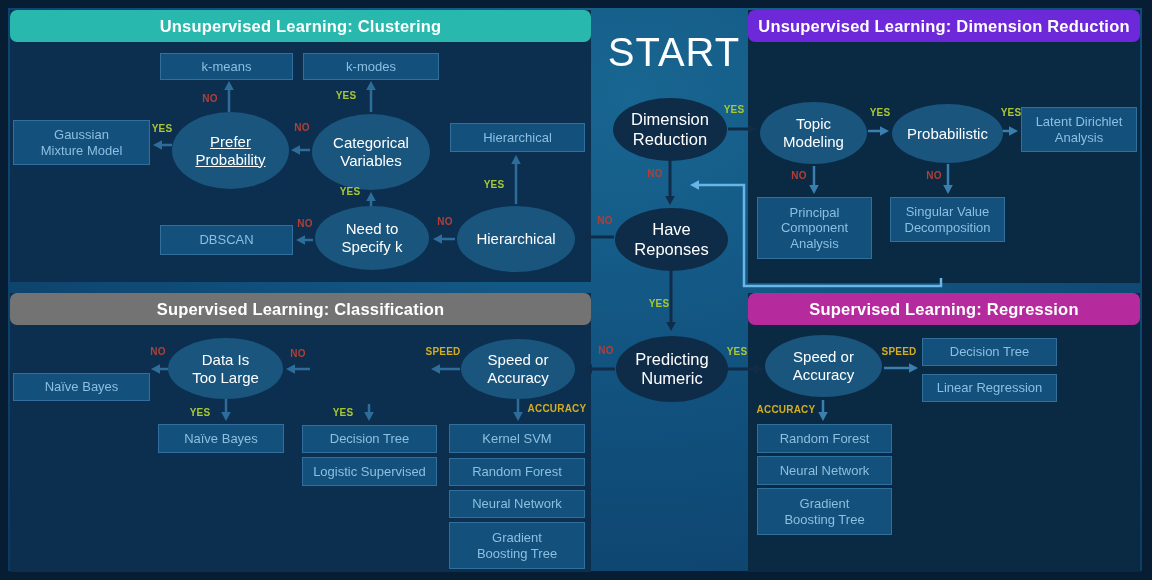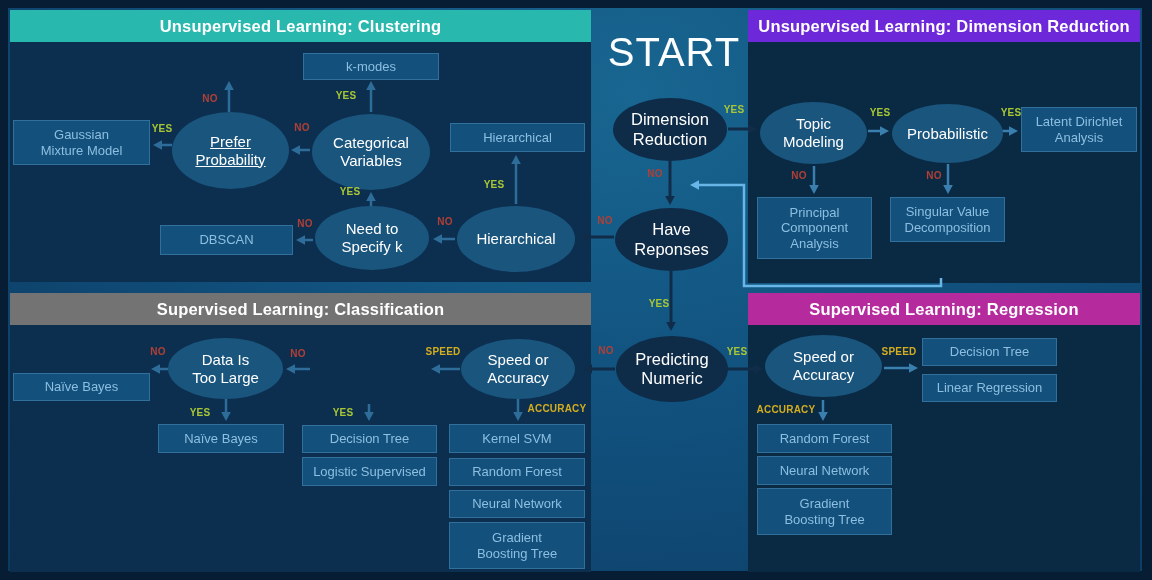--- a/index.html
+++ b/index.html
@@ -11,21 +11,21 @@
   }
   #frame{
     position:absolute;left:8px;top:8px;width:1134px;height:563px;
     background:radial-gradient(ellipse at 55% 15%, var(--canvas-1,#186691) 0%, var(--canvas-2,#11507d) 48%, var(--canvas-3,#0b3a61) 100%);
     z-index:0;
   }
   .section{position:absolute;z-index:1;}
   .section-header{
     position:absolute;left:0;top:0;width:100%;height:32px;
     display:flex;align-items:center;justify-content:center;
-    font-size:16.5px;font-weight:700;letter-spacing:.2px;
+    font-size:16.5px;font-weight:700;letter-spacing:.2px;border-radius:7px;
   }
   #edge-layer{position:absolute;left:0;top:0;z-index:2;}
   #node-layer,#label-layer{position:absolute;left:0;top:0;width:1152px;height:580px;z-index:3;pointer-events:none;}
   #label-layer{z-index:4;}
   .node{
     position:absolute;display:flex;align-items:center;justify-content:center;
     text-align:center;white-space:pre-line;line-height:1.18;box-sizing:border-box;
   }
   .node.box{
     background:var(--box-fill,#14507c);
@@ -185,20 +185,21 @@
     <g>
       <polyline points="884,368 912,368" fill="none" stroke="#3a7fae" stroke-width="2.5"></polyline>
       <path d="M 918 368 L 909 363.2 L 909 372.8 Z" fill="#3a7fae"></path>
     </g>
     <g>
       <polyline points="823,400 823,415" fill="none" stroke="#3a7fae" stroke-width="2.5"></polyline>
       <path d="M 823 421 L 827.8 412 L 818.2 412 Z" fill="#3a7fae"></path>
     </g>
   </svg>
 <div id="node-layer">
+    <div class="node box" style="left: 160px; top: 53px; width: 133px; height: 27px;">k-means</div>
     <div class="node box" style="left: 303px; top: 53px; width: 136px; height: 27px;">k-modes</div>
     <div class="node box" style="left: 13px; top: 120px; width: 137px; height: 45px;">Gaussian
 Mixture Model</div>
     <div class="node box" style="left: 450px; top: 123px; width: 135px; height: 29px;">Hierarchical</div>
     <div class="node box" style="left: 160px; top: 225px; width: 133px; height: 30px;">DBSCAN</div>
     <div class="node ellipse" style="left: 172px; top: 112px; width: 117px; height: 77px; text-decoration: underline;">Prefer
 Probability</div>
     <div class="node ellipse" style="left: 312px; top: 114px; width: 118px; height: 76px;">Categorical
 Variables</div>
     <div class="node ellipse" style="left: 315px; top: 206px; width: 114px; height: 64px;">Need to

